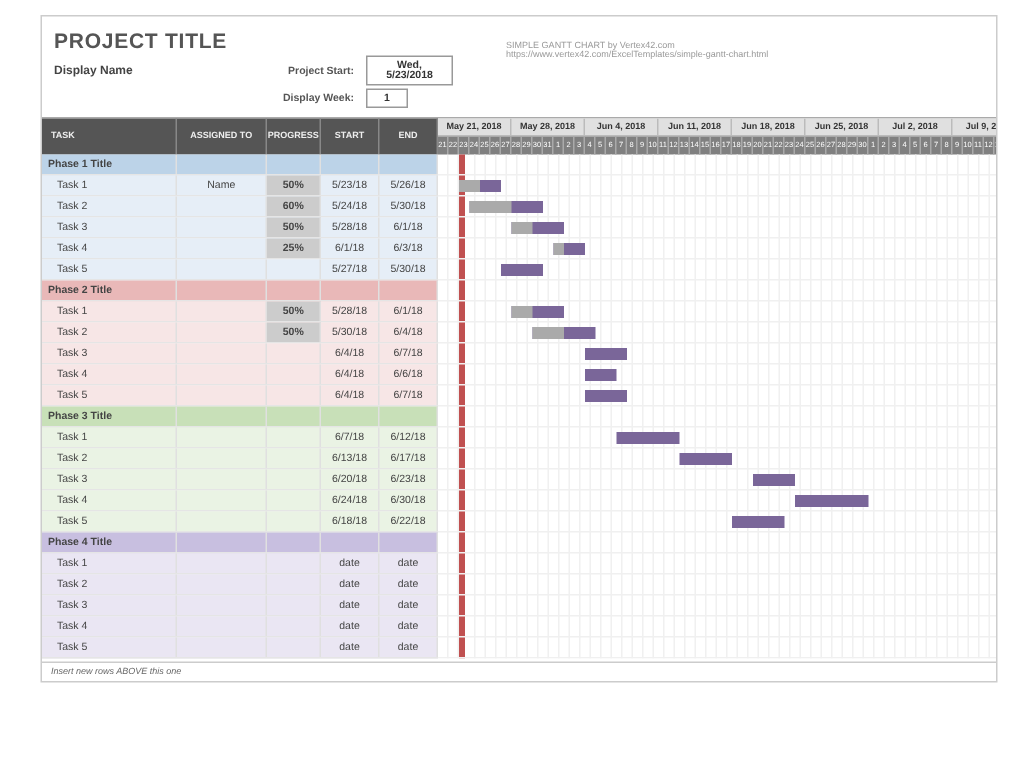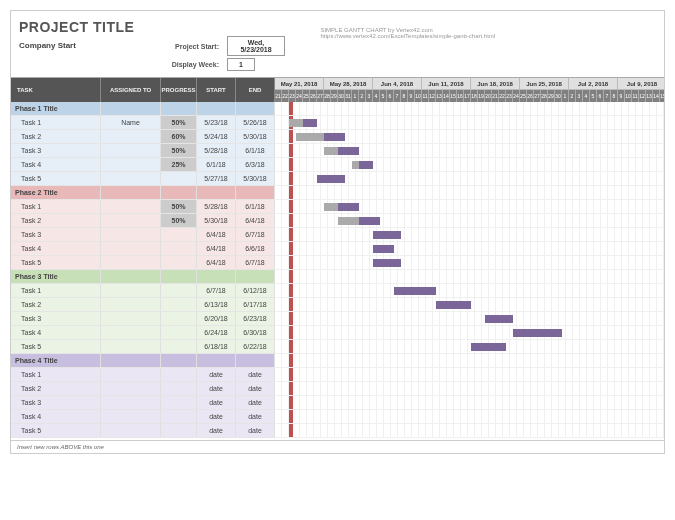--- a/index.html
+++ b/index.html
@@ -6,21 +6,21 @@
   body {
     margin: 0;
     font-family: Arial, sans-serif;
     font-size: 7px;
     color: #333;
     background: #fff;
     width: 675px;
     height: 520px;
     overflow: hidden;
   }
-  .sheet { padding: 10px 10px 0 10px; }
+  .sheet { padding: 10px 10px 0 27px; }
   .title-row { display: flex; align-items: baseline; }
   .project-title { font-size: 14px; font-weight: bold; color: #555; letter-spacing: 0.5px; }
   .top-right { margin-left: 186px; font-size: 6px; color: #999; }
   .meta-line { font-size: 8px; font-weight: bold; color: #444; margin-top: 2px; }
   .controls { display: flex; align-items: center; margin-top: -14px; margin-left: 150px; gap: 8px; }
   .ctrl-lbl { font-size: 7px; font-weight: bold; color: #555; text-align: right; width: 50px;}
   .ctrl-box { border: 1px solid #999; background: #fff; padding: 2px 6px; font-size: 7px; width: 58px; text-align: center; font-weight: bold; }
   .controls-row2 { display: flex; align-items: center; margin-top: 2px; margin-left: 150px; gap: 8px; }
 
   .main { display: flex; margin-top: 6px; border-top: 1px solid #aaa;}
@@ -82,21 +82,21 @@
 <div class="sheet">
   <div class="sheet-border">
   <div style="padding:8px 8px 0 8px">
     <div class="title-row">
       <div class="project-title">PROJECT TITLE</div>
       <div class="top-right">
         <div>SIMPLE GANTT CHART by Vertex42.com</div>
         <div>https://www.vertex42.com/ExcelTemplates/simple-gantt-chart.html</div>
       </div>
     </div>
-    <div class="meta-line">Company Start</div>
+    <div class="meta-line">Display Name</div>
 
     <div class="controls">
       <div class="ctrl-lbl">Project Start:</div>
       <div class="ctrl-box">Wed, 5/23/2018</div>
     </div>
     <div class="controls-row2">
       <div class="ctrl-lbl">Display Week:</div>
       <div class="ctrl-box" style="width:28px">1</div>
     </div>
   </div>

